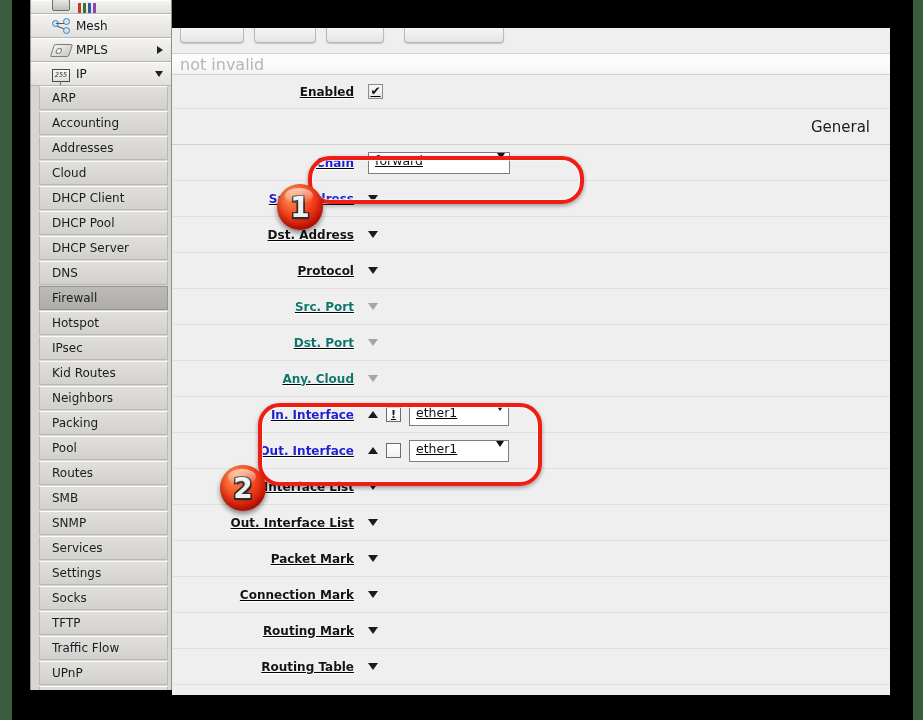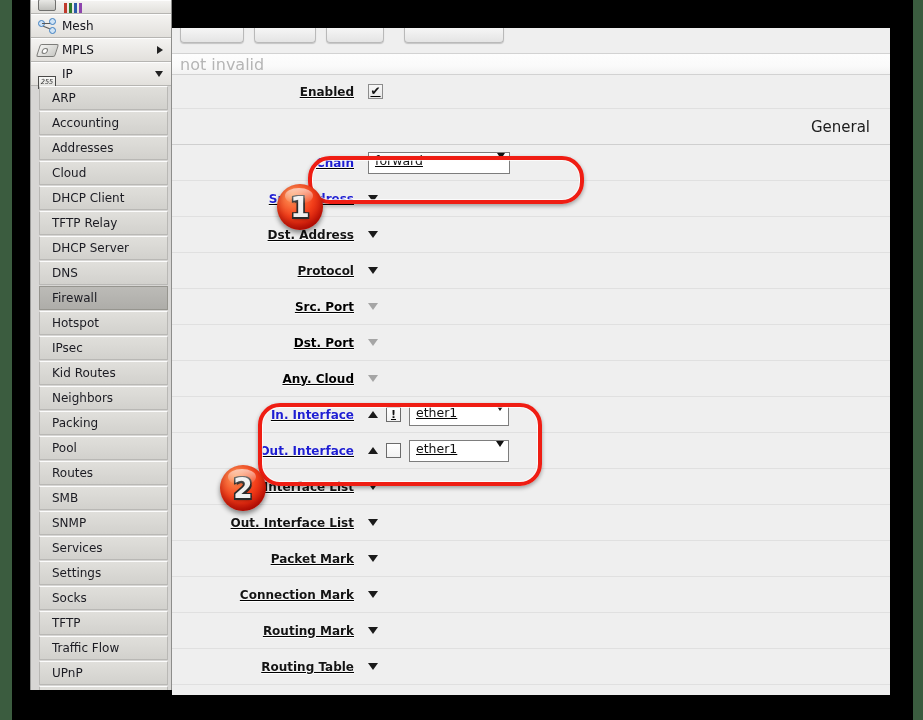--- a/index.html
+++ b/index.html
@@ -37,21 +37,21 @@
   .menu-row {
     position: relative;
     height: 24px;
     display: flex;
     align-items: center;
     font-size: 12px;
     color: #15151c;
     border-bottom: 1px solid #b6b5b2;
     border-top: 1px solid #fdfdfd;
     background: linear-gradient(to bottom, #f4f3f1 0%, #e2e0dc 100%);
-    padding-left: 6px;
+    padding-left: 20px;
     box-sizing: border-box;
   }
   .menu-row .mico {
     width: 20px; height: 16px;
     margin-right: 5px;
     display: inline-block;
     position: relative;
     flex: 0 0 auto;
   }
   .menu-row .mlabel { flex: 1 1 auto; white-space: nowrap; }
@@ -113,21 +113,21 @@
     transform: skewX(-18deg);
     border-radius: 2px;
   }
   .ico-mpls:after {
     content:""; position:absolute; left:3px; top:3px;
     width:4px; height:4px; border:1px solid #7c7c79; border-radius:50%;
     background:#fff;
   }
 
   .ico-ip {
-    position: absolute; left: 1px; top: 10px;
+    position: absolute; left: 1px; top: 3px;
     width: 16px; height: 11px;
     border: 1px solid #4a4a48;
     background: linear-gradient(to bottom,#fafaf8,#dcdcd8);
     font-size: 7px; line-height: 10px; text-align: center;
     color: #333; font-family: "DejaVu Sans Mono", monospace;
   }
   .ico-ip:after {
     content: ""; position: absolute; left: 7px; top: 11px;
     width: 1px; height: 4px; background: #3a7f3a;
   }
@@ -198,21 +198,21 @@
     width: 196px;
     text-align: right;
     font-size: 12px;
     font-weight: bold;
     color: #141414;
     padding-right: 14px;
     box-sizing: border-box;
     text-shadow: 0 1px 0 #fff;
   }
   .row .lbl.link { color: #1e1ed2; }
-  .row .lbl.muted { color: #000000; }
+  .row .lbl.muted { color: #0f766e; }
 
   .row .ctrl {
     display: flex;
     align-items: center;
     gap: 8px;
   }
 
   .tri-down {
     width: 0; height: 0;
     border-top: 7px solid #1a1a1a;
@@ -376,21 +376,21 @@
         <div class="sub-row">
           <span>Addresses</span>
         </div>
         <div class="sub-row">
           <span>Cloud</span>
         </div>
         <div class="sub-row">
           <span>DHCP Client</span>
         </div>
         <div class="sub-row">
-          <span>TFTP Relay</span>
+          <span>DHCP Pool</span>
         </div>
         <div class="sub-row">
           <span>DHCP Server</span>
         </div>
         <div class="sub-row">
           <span>DNS</span>
         </div>
         <div class="sub-row selected">
           <span>Firewall</span>
         </div>

